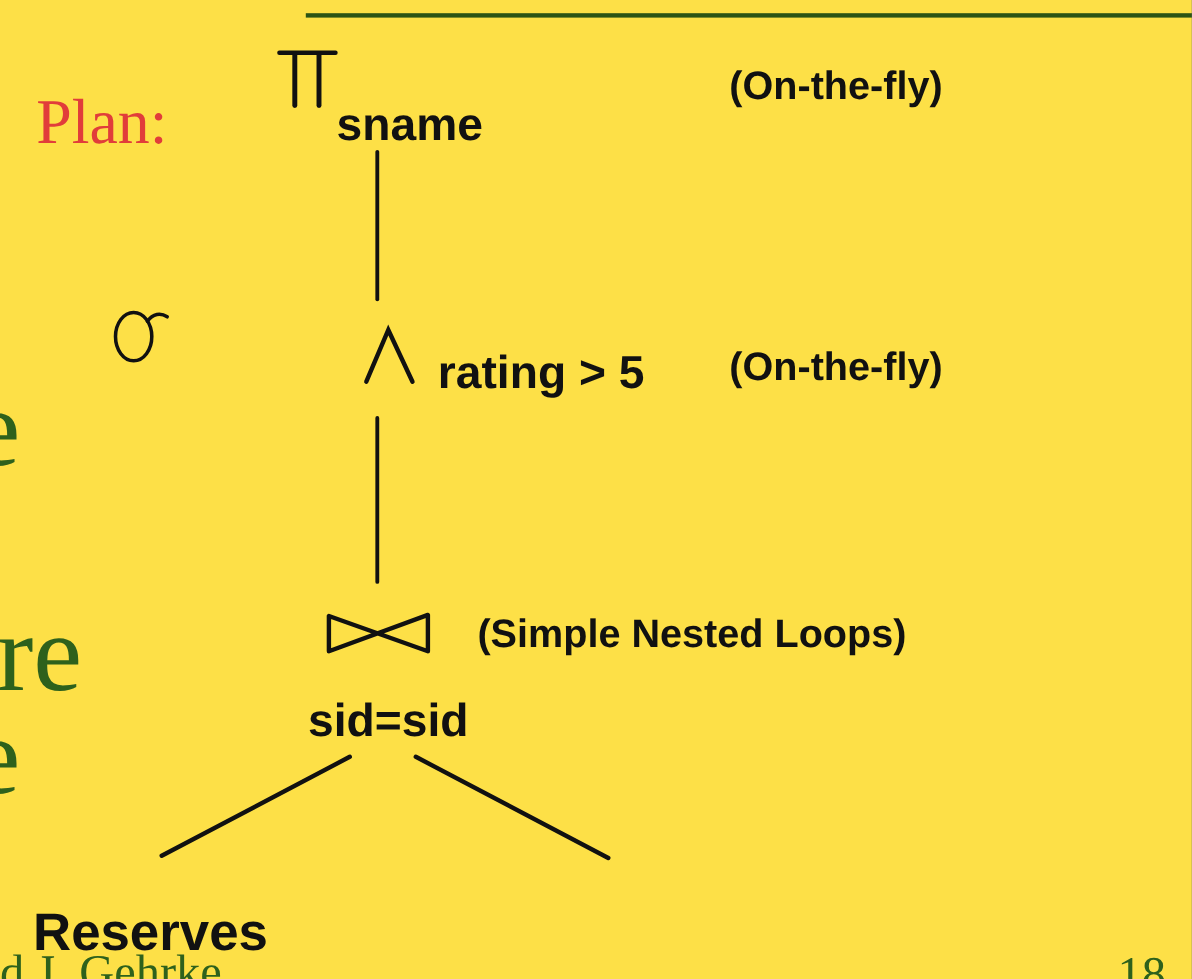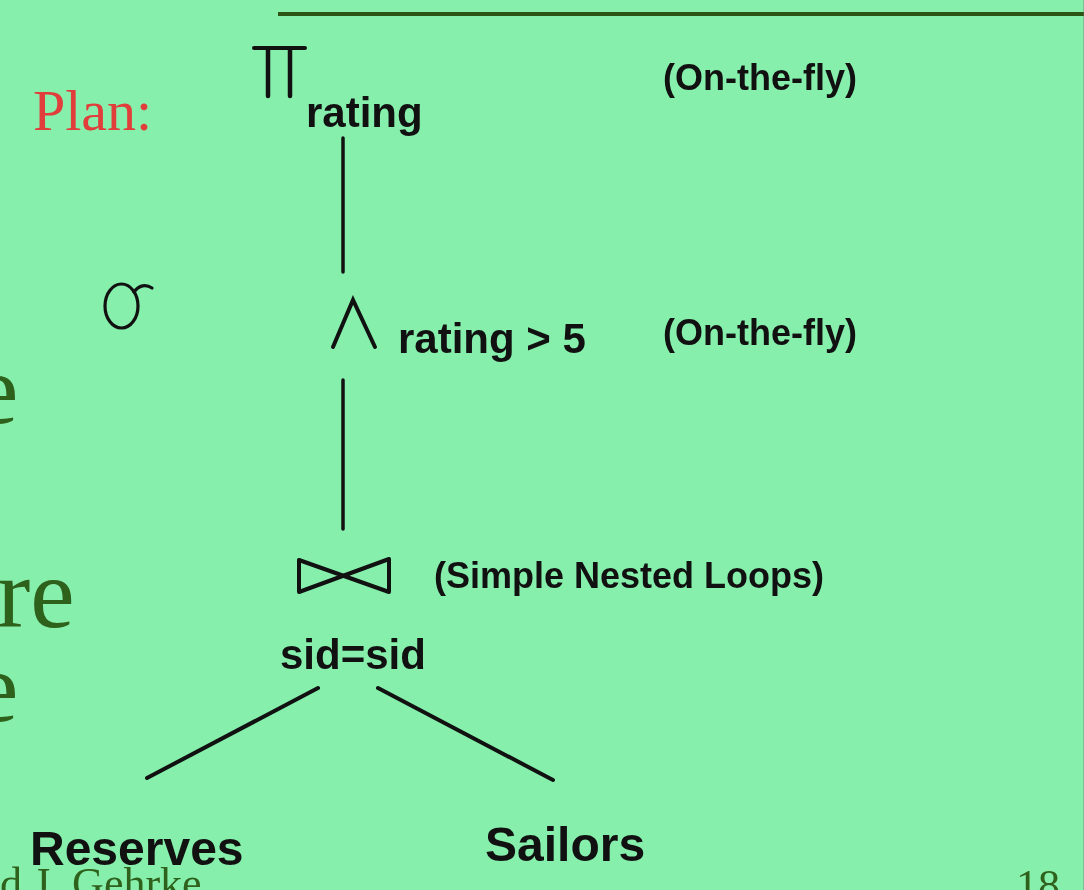--- a/index.html
+++ b/index.html
@@ -1,20 +1,20 @@
 <!DOCTYPE html>
 <html><head>
 <meta charset="utf-8">
 <style>
   html, body { margin: 0; padding: 0; }
   #slide {
     position: relative;
     width: 1084px;
     height: 890px;
-    background: #86efac;
+    background: #fde047;
     overflow: hidden;
     font-family: "Liberation Sans", sans-serif;
   }
   .abs { position: absolute; white-space: nowrap; }
   .rule {
     position: absolute;
     left: 278px; top: 12px;
     width: 806px; height: 4px;
     background: #2C5414;
   }
@@ -92,31 +92,30 @@
 
     <path d="M343,380 L343,529" stroke="#111" stroke-width="3.5" stroke-linecap="round"></path>
 
     <path d="M299,560 L299,592 L389,559 L389,592 Z" stroke="#111" stroke-width="4" fill="none" stroke-linejoin="round"></path>
 
     <path d="M318,688 L147,778" stroke="#111" stroke-width="4" stroke-linecap="round"></path>
 
     <path d="M378,688 L553,780" stroke="#111" stroke-width="4" stroke-linecap="round"></path>
   </svg>
 
-  <div class="abs op-label" style="left:306px; top:92px;">rating</div>
+  <div class="abs op-label" style="left:306px; top:92px;">sname</div>
   <div class="abs annotation" style="left:663px; top:60px;">(On-the-fly)</div>
 
   <div class="abs op-label" style="left:398px; top:318px;">rating &gt; 5</div>
   <div class="abs annotation" style="left:663px; top:315px;">(On-the-fly)</div>
 
   <div class="abs annotation" style="left:434px; top:558px;">(Simple Nested Loops)</div>
   <div class="abs op-label" style="left:280px; top:634px;">sid=sid</div>
 
   <div class="abs leaf-label" style="left:30px; top:825px;">Reserves</div>
-  <div class="abs leaf-label" style="left:485px; top:821px;">Sailors</div>
 
   <div class="abs green-serif fragment" style="left:-26px; top:340px;">e</div>
   <div class="abs green-serif fragment" style="left:-53px; top:544px;">ore</div>
   <div class="abs green-serif fragment" style="left:-26px; top:638px;">e</div>
 
   <div class="abs green-serif footer-text" style="left:0px; top:862px;">d J. Gehrke</div>
   <div class="abs green-serif page-num" style="left:1016px; top:864px;">18</div>
 
 </div>
 

